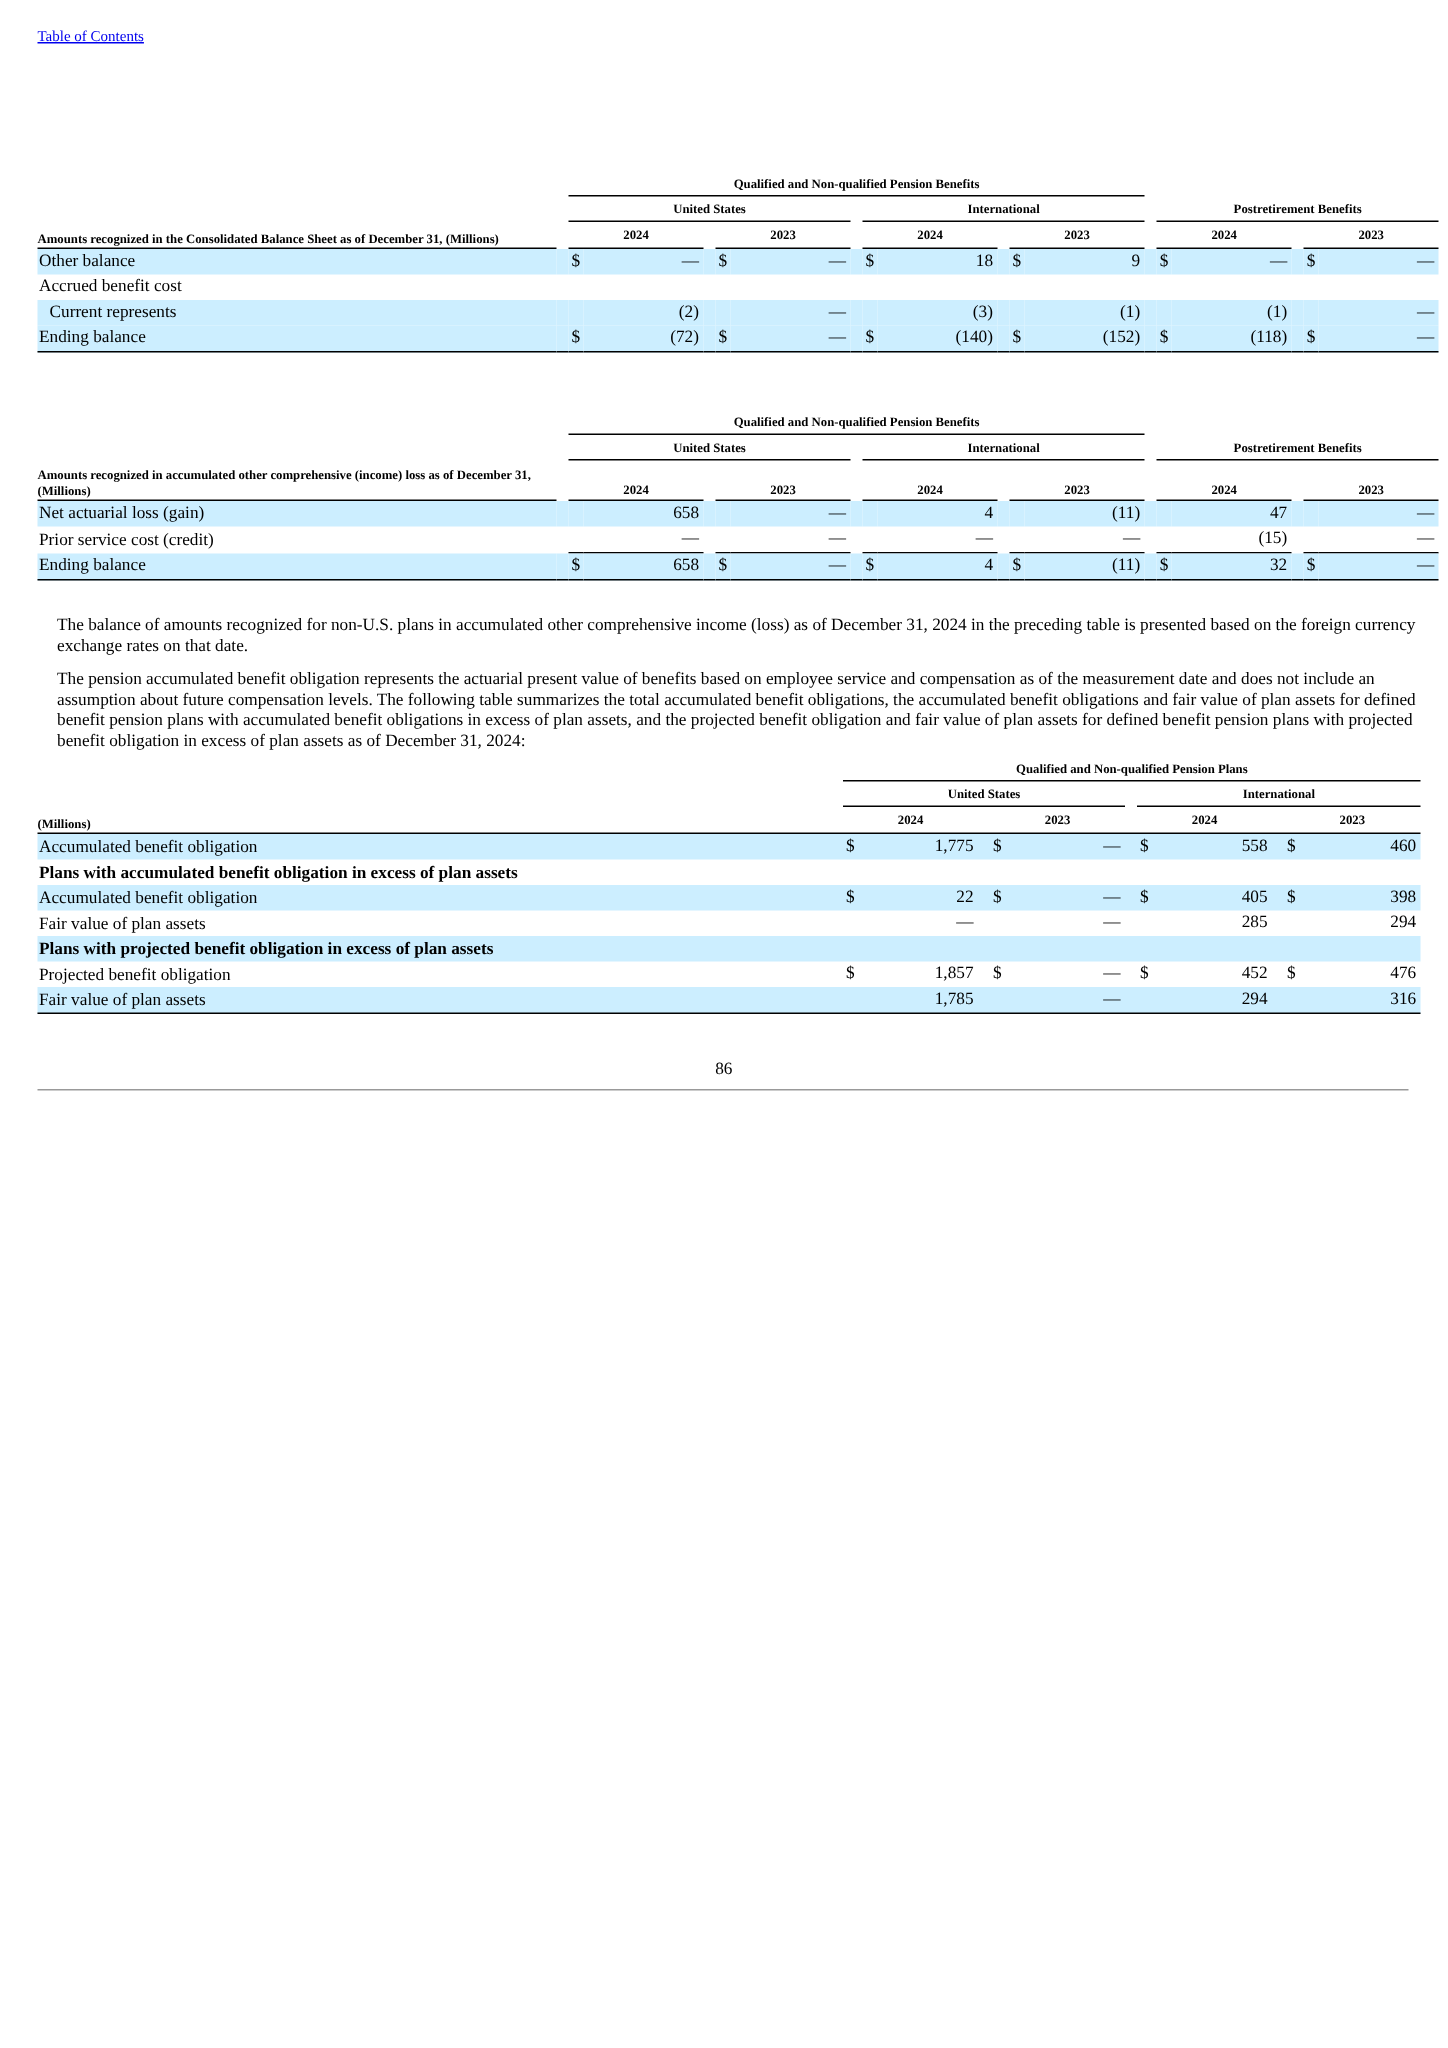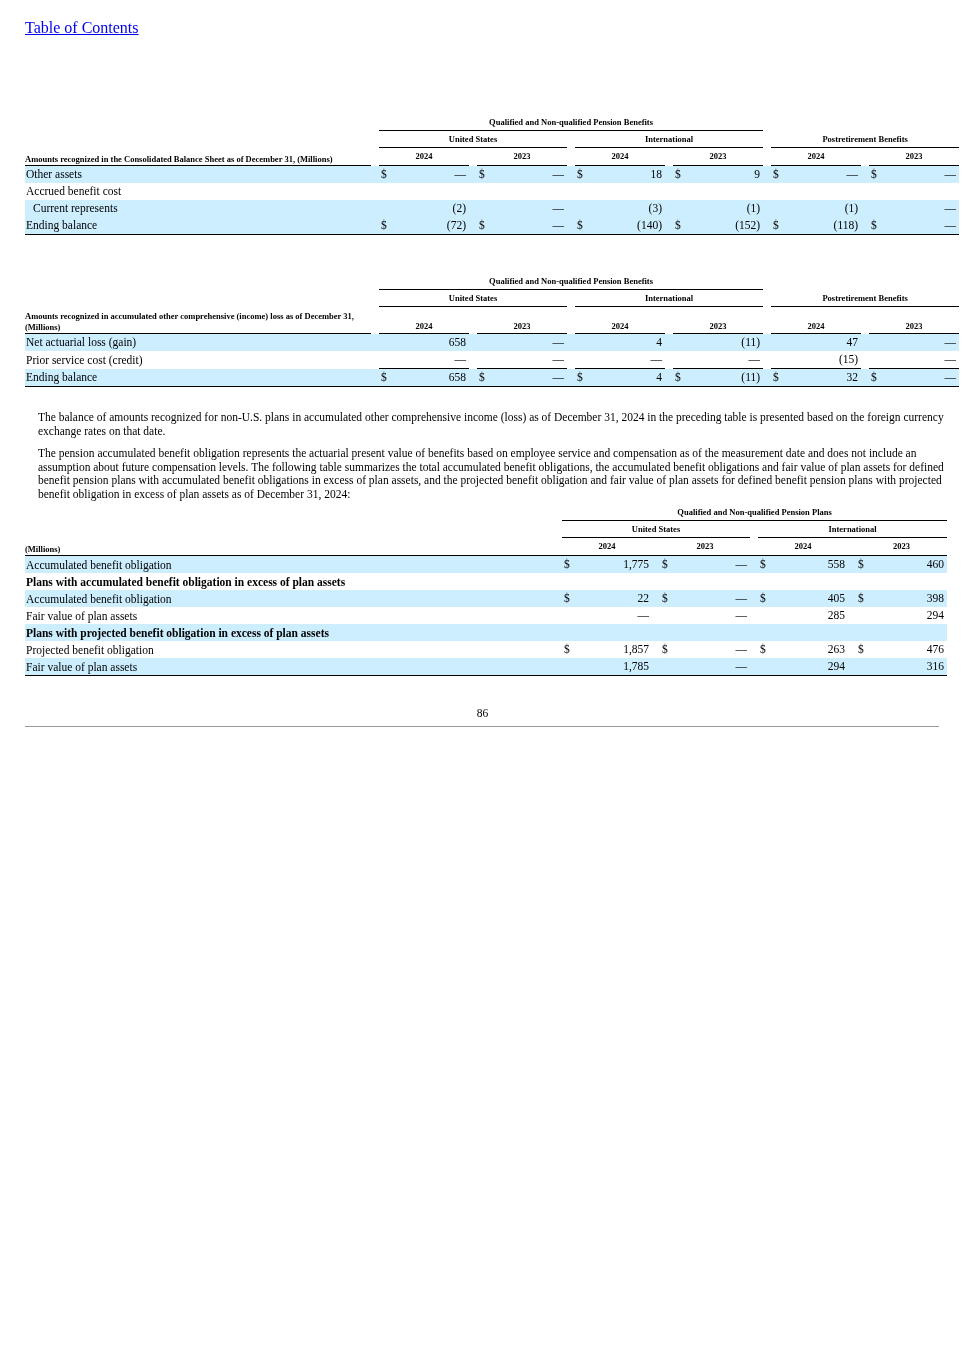--- a/index.html
+++ b/index.html
@@ -1,17 +1,17 @@
 <!DOCTYPE html>
 <html><head>
 <meta charset="utf-8">
 <style>
   html, body { margin: 0; padding: 0; background: #ffffff; }
   body { width: 965px; height: 1365px; position: relative; font-family: "Liberation Serif", "DejaVu Serif", serif; color: #000; }
-  .toc-link { position: absolute; left: 25px; top: 19px; font-size: 16px; color: #0000ee; text-decoration: underline; cursor: pointer; }
+  .toc-link { position: absolute; left: 25px; top: 19px; font-size: 10px; color: #0000ee; text-decoration: underline; cursor: pointer; }
 
   table.fin { position: absolute; left: 25px; width: 914px; border-collapse: separate; border-spacing: 0; font-size: 11.5px; table-layout: fixed; }
   table.fin td { padding: 0; height: 17px; line-height: 17px; white-space: nowrap; }
   .hdr { font-weight: bold; font-size: 8.5px; text-align: center; line-height: 13px !important; height: 15px !important; }
   .hdr-left { font-weight: bold; font-size: 8.5px; text-align: left; vertical-align: bottom; line-height: 11px !important; margin-left: 12px; }
   .ul { border-bottom: 1px solid #000; }
   .ul2 { border-bottom: 1.5px solid #000; }
   tr.shade td.c { background: #cceeff; }
   tr.shade td.lbl { background: #cceeff; }
   tr.shade td.g { background: #cceeff; }
@@ -80,21 +80,21 @@
     <td colspan="2" class="hdr ul2">2024</td>
         <td></td>
     <td colspan="2" class="hdr ul2">2023</td>
         <td></td>
     <td colspan="2" class="hdr ul2">2024</td>
         <td></td>
     <td colspan="2" class="hdr ul2">2023</td>
   </tr>
 
   <tr class="shade">
-    <td class="lbl">Other assets</td>
+    <td class="lbl">Other balance</td>
         <td class="g"></td>
     <td class="c cur">$</td>
         <td class="c num">—</td>
         <td class="g"></td>
     <td class="c cur">$</td>
         <td class="c num">—</td>
         <td class="g"></td>
     <td class="c cur">$</td>
         <td class="c num">18</td>
         <td class="g"></td>
@@ -427,21 +427,21 @@
   <tr>
     <td class="lbl" style="height:14px;line-height:14px;">Projected benefit obligation</td>
         <td></td>
     <td class="cur">$</td>
         <td class="num">1,857</td>
         <td></td>
     <td class="cur">$</td>
         <td class="num">—</td>
         <td></td>
     <td class="cur">$</td>
-        <td class="num">263</td>
+        <td class="num">452</td>
         <td></td>
     <td class="cur">$</td>
         <td class="num">476</td>
   </tr>
 
   <tr class="shade btm">
     <td class="lbl" style="height:14px;line-height:14px;">Fair value of plan assets</td>
         <td class="g"></td>
     <td class="c"></td>
         <td class="c num">1,785</td>

